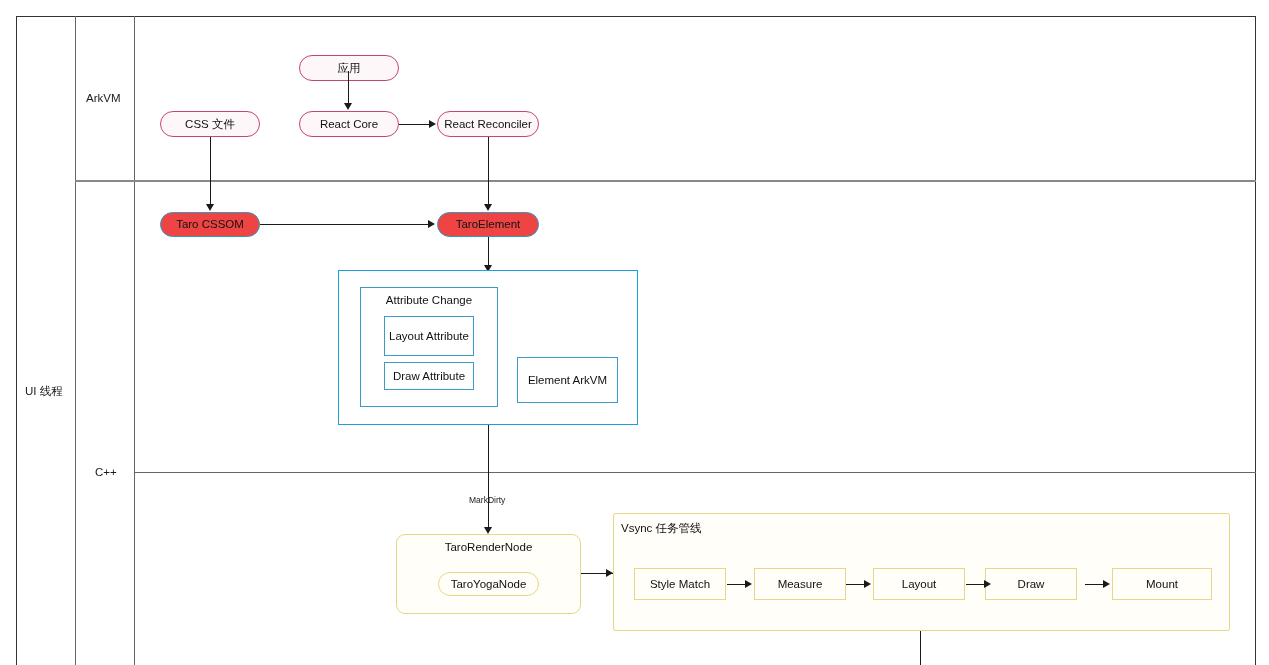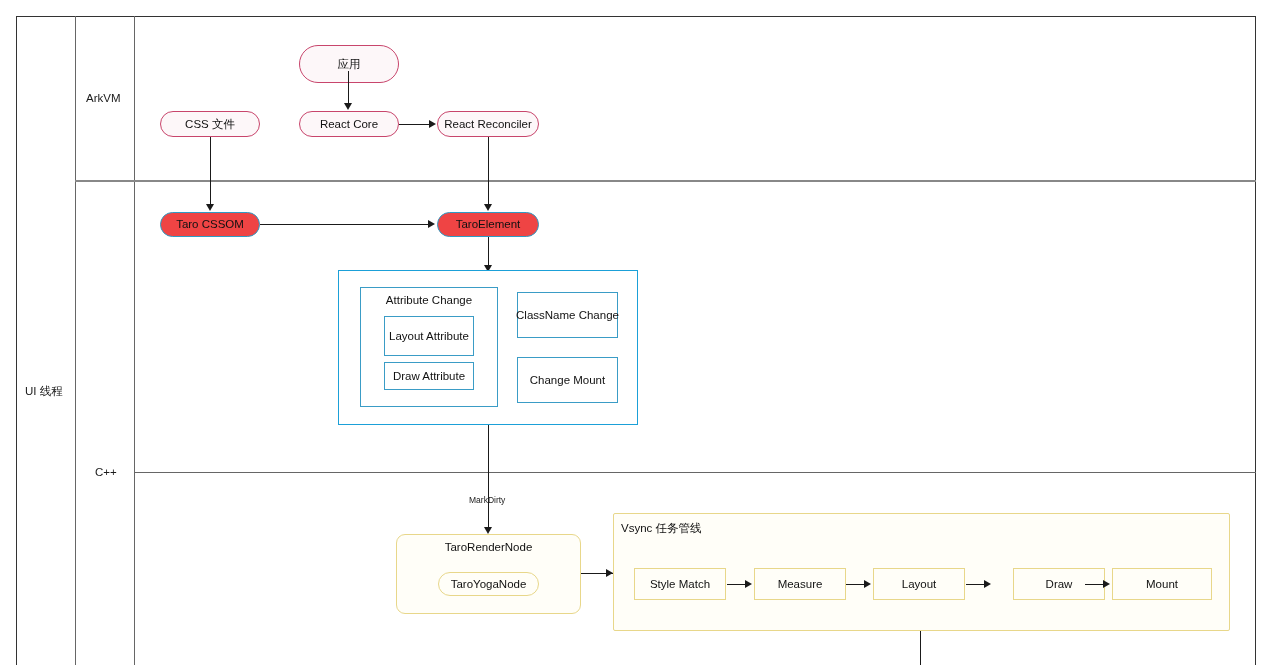--- a/index.html
+++ b/index.html
@@ -150,21 +150,21 @@
   <div class="lane-divider-v" style="left:134px; top:16px; height:660px;"></div>
 
   <div class="lane-divider-h" style="left:75px; top:180px; width:1181px;"></div>
 
   <div class="lane-divider-h" style="left:134px; top:472px; width:1122px; height:1px; background:#666;"></div>
 
   <div class="lane-label" style="left:86px; top:93px;">ArkVM</div>
   <div class="lane-label" style="left:25px; top:386px;text-align:right;">UI 线程</div>
   <div class="lane-label" style="left:95px; top:467px;">C++</div>
 
-  <div class="node pill pink" style="left:299px; top:45px; width:100px; height:38px;">应用</div>
+  <div class="node pill pink" style="left:299px; top:55px; width:100px; height:26px;">应用</div>
 
   <div class="node pill pink" style="left:160px; top:111px; width:100px; height:26px;">CSS 文件</div>
 
   <div class="node pill pink" style="left:299px; top:111px; width:100px; height:26px;">React Core</div>
 
   <div class="node pill pink" style="left:437px; top:111px; width:102px; height:26px;">React Reconciler</div>
 
   <div class="conn-v" style="left:348px; top:71px; height:33px;"></div>
   <div class="arrow-down" style="left:344px; top:103px;"></div>
 
@@ -188,41 +188,40 @@
   <div class="arrow-down" style="left:483.5px; top:265px;"></div>
 
   <div class="node blue-container" style="left:338px; top:270px; width:300px; height:155px;"></div>
 
   <div class="node blue-rect" style="left:360px; top:287px; width:138px; height:120px;"></div>
   <div class="group-title" style="left:360px; top:295px; width:138px;">Attribute Change</div>
 
   <div class="node blue-rect" style="left:384px; top:316px; width:90px; height:40px;">Layout Attribute</div>
   <div class="node blue-rect" style="left:384px; top:362px; width:90px; height:28px;">Draw Attribute</div>
 
-  <div class="node blue-rect" style="left:517px; top:292px; width:101px; height:46px;">ClassName Change</div>
-  <div class="node blue-rect" style="left:517px; top:357px; width:101px; height:46px;">Change Mount</div>
+  <div class="node blue-rect" style="left:517px; top:357px; width:101px; height:46px;">Element ArkVM</div>
 
   <div class="conn-v" style="left:488px; top:425px; height:105px;"></div>
   <div class="edge-label" style="left:469px; top:496px;">MarkDirty</div>
   <div class="arrow-down" style="left:483.5px; top:527px;"></div>
 
   <div class="node yellow" style="left:396px; top:534px; width:185px; height:80px; border-radius:9px;"></div>
   <div class="group-title" style="left:396px; top:542px; width:185px;">TaroRenderNode</div>
   <div class="node pill yellow" style="left:438px; top:572px; width:101px; height:24px;">TaroYogaNode</div>
 
   <div class="conn-h" style="left:581px; top:573px; width:32px;"></div>
   <div class="arrow-right" style="left:606px; top:569px;"></div>
 
   <div class="node yellow-container" style="left:613px; top:513px; width:617px; height:118px; border-radius:2px;"></div>
   <div class="container-title" style="left:621px; top:523px;">Vsync 任务管线</div>
 
   <div class="node yellow-rect" style="left:634px; top:568px; width:92px; height:32px;">Style Match</div>
   <div class="node yellow-rect" style="left:754px; top:568px; width:92px; height:32px;">Measure</div>
   <div class="node yellow-rect" style="left:873px; top:568px; width:92px; height:32px;">Layout</div>
-  <div class="node yellow-rect" style="left:1013px; top:568px; width:92px; height:32px;">Draw</div>
+  <div class="node yellow-rect" style="left:985px; top:568px; width:92px; height:32px;">Draw</div>
   <div class="node yellow-rect" style="left:1112px; top:568px; width:100px; height:32px;">Mount</div>
 
   <div class="conn-h" style="left:727px; top:583.5px; width:20px;"></div>
   <div class="arrow-right" style="left:745px; top:579.5px;"></div>
 
   <div class="conn-h" style="left:846px; top:583.5px; width:20px;"></div>
   <div class="arrow-right" style="left:864px; top:579.5px;"></div>
 
   <div class="conn-h" style="left:966px; top:583.5px; width:20px;"></div>
   <div class="arrow-right" style="left:984px; top:579.5px;"></div>

